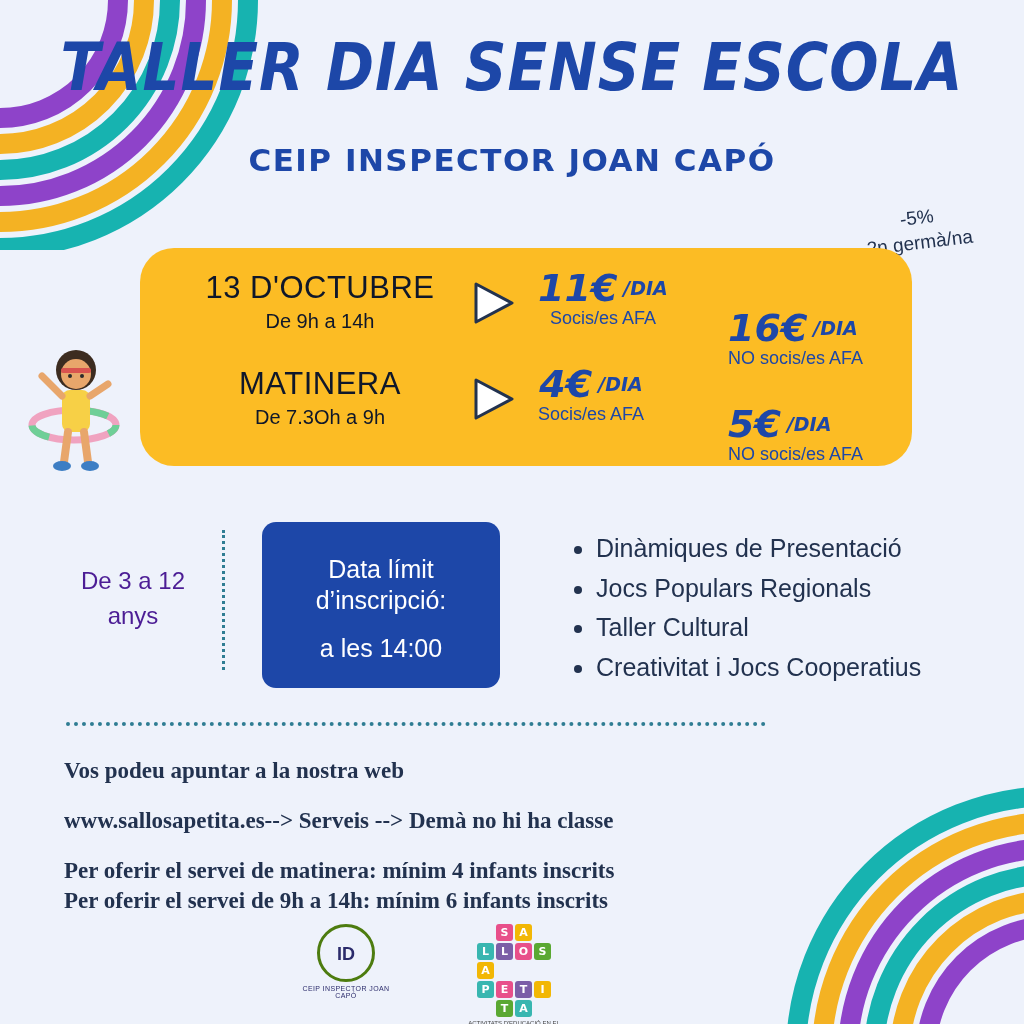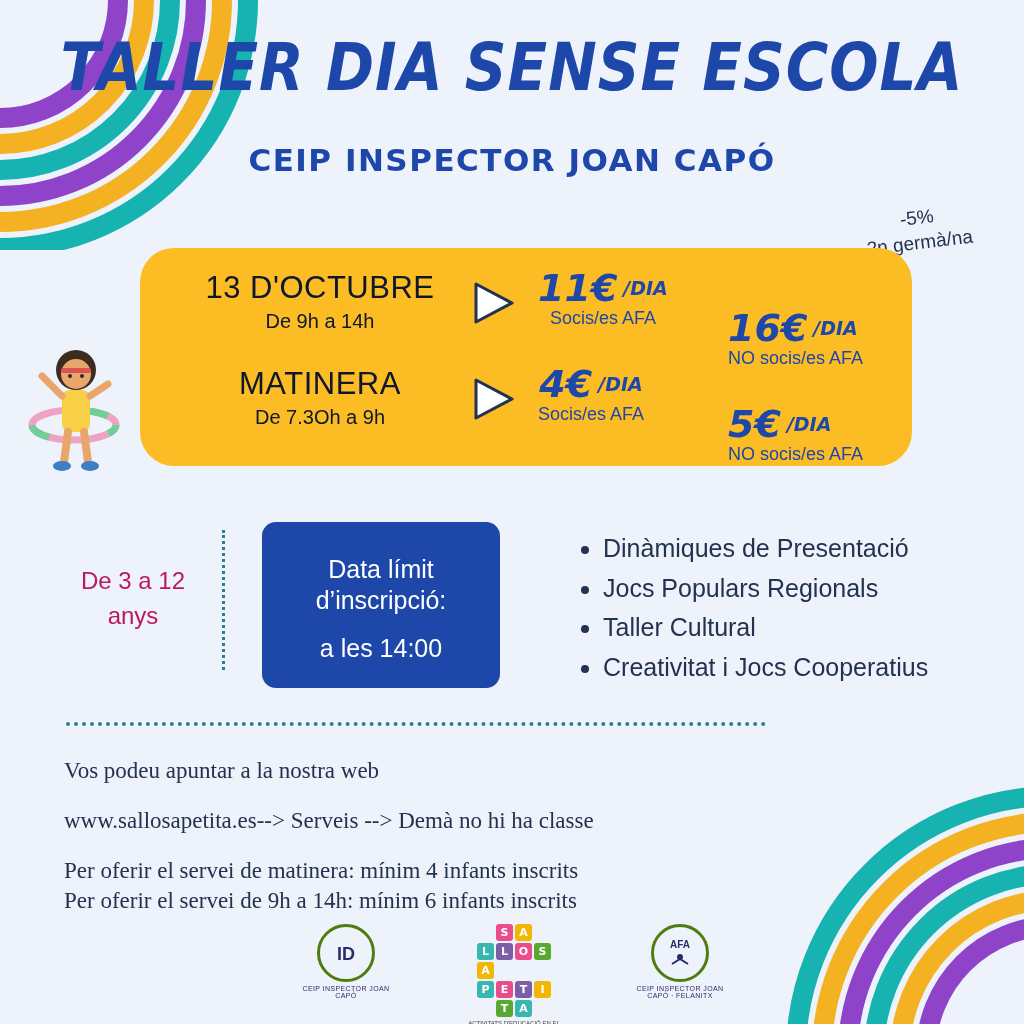--- a/index.html
+++ b/index.html
@@ -136,21 +136,21 @@
   
   .kid { position: absolute; left: 16px; top: 330px; width: 120px; height: 150px; }
 
   
   .ages {
     position: absolute;
     left: 58px;
     top: 564px;
     width: 150px;
     text-align: center;
-    color: #be185d;
+    color: #4c1d95;
     font-size: 24px;
     line-height: 1.45;
   }
   .dotted-v {
     position: absolute;
     left: 222px;
     top: 530px;
     height: 140px;
     border-left: 3px dotted #2f7d93;
   }
@@ -172,38 +172,39 @@
   .blue-box .gap { height: 16px; }
 
   .bullets {
     position: absolute;
     left: 566px;
     top: 530px;
     color: #22324f;
     font-size: 25px;
     line-height: 1.5;
   }
-  .bullets li { margin: 0 0 2px 15px; }
+  .bullets li { margin: 0 0 2px 8px; }
   .bullets ul { margin: 0; padding-left: 22px; }
 
   .dotted-h {
     position: absolute;
     left: 66px;
     top: 722px;
     width: 700px;
     border-top: 4px dotted #2f7d93;
   }
 
   
   .ftext {
     position: absolute;
     left: 64px;
     color: #22324f;
     font-size: 23px;
     font-family: "Liberation Serif", serif;
+    font-weight: bold;
   }
   .ftext.l1 { top: 758px; }
   .ftext.l2 { top: 808px; }
   .ftext.l3 { top: 858px; }
   .ftext.l4 { top: 888px; }
 
   
   .logos { position: absolute; left: 0; bottom: 14px; width: 100%; height: 86px; }
   .logo { position: absolute; text-align: center; }
   .logo-1 { left: 298px; top: 0; width: 96px; }
@@ -379,24 +380,14 @@
       <span style="background:#38b6b0;grid-column:1">P</span>
       <span style="background:#e84f8a">E</span>
       <span style="background:#7b5ea7">T</span>
       <span style="background:#f2b705">I</span>
       <span style="background:#5aa832;grid-column:2">T</span>
       <span style="background:#38b6b0">A</span>
     </div>
     <div class="sll-cap">ACTIVITATS D'EDUCACIÓ EN EL TEMPS LLIURE</div>
   </div>
 
-  <div class="logo logo-3">
-    <div class="circ-logo">
-      <svg width="46" height="46" viewBox="0 0 46 46" style="position:absolute;left:3px;top:3px;">
-        <text x="23" y="18" text-anchor="middle" font-size="10" font-weight="700" fill="#2b2b6b" font-family="Liberation Sans, sans-serif">AFA</text>
-        <circle cx="23" cy="27" r="3" fill="#2b2b6b"></circle>
-        <path d="M15 34 L23 29 L31 34" stroke="#2b2b6b" stroke-width="2" fill="none"></path>
-      </svg>
-    </div>
-    <div class="circ-cap">CEIP INSPECTOR JOAN CAPÓ · FELANITX</div>
-  </div>
 
 </div>
 
 </body></html>

